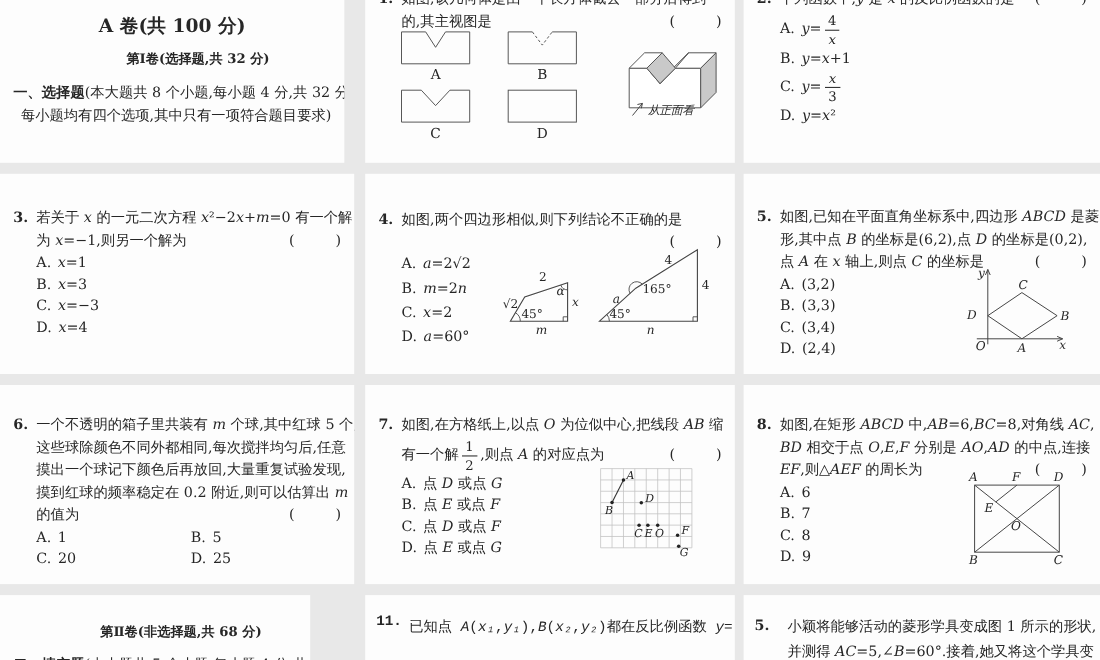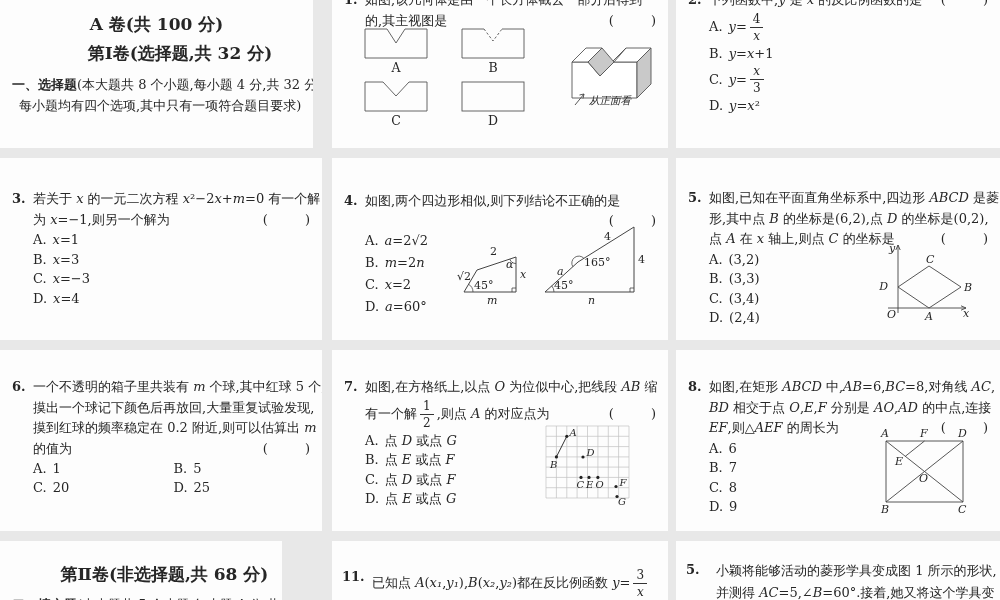--- a/index.html
+++ b/index.html
@@ -1,19 +1,19 @@
 <!DOCTYPE html>
 <html><head>
 <meta charset="utf-8">
 <style>
   html,body{margin:0;padding:0;width:1000px;height:600px;overflow:hidden;}
   body{background:#e8e8e8;font-family:"DejaVu Serif","Liberation Serif",serif;color:#262626;position:relative;}
   .card{position:absolute;background:#fdfdfd;overflow:hidden;}
   .title1{font-size:17px;font-weight:bold;text-align:center;line-height:26px;}
-  .title2{font-size:17px;font-weight:bold;text-align:center;line-height:26px;margin-left:47px;}
+  .title2{font-size:12px;font-weight:bold;text-align:center;line-height:26px;margin-left:47px;}
   .t{font-size:13px;line-height:20.5px;white-space:pre;}
   .b{font-weight:bold;}
   .q{position:relative;padding:0 8px 0 33px;}
   .qno{position:absolute;left:12px;top:0;font-weight:bold;font-size:13px;line-height:20.5px;}
   .qc{position:relative;z-index:2;}
   .line{display:flex;}
   .blank{margin-left:auto;padding-right:4px;white-space:pre;}
   .opt{display:flex;line-height:19.5px;}
   .ol{margin-right:6px;}
   .optrow{display:flex;line-height:19px;}
@@ -170,20 +170,21 @@
       <div class="t opt"><span class="ol">D.</span><span class="mf">(2,4)</span></div>
     </div>
   </div>
 </div>
 
 <div class="card" style="left:0;top:350px;width:322px;height:181px;">
   <div class="q" style="margin-top:27px;">
     <span class="qno">6.</span>
     <div class="qc">
       <div class="t"><span class="mf">一个不透明的箱子里共装有 <i>m</i> 个球,其中红球 5 个,</span></div>
+      <div class="t"><span class="mf">这些球除颜色不同外都相同,每次搅拌均匀后,任意</span></div>
       <div class="t"><span class="mf">摸出一个球记下颜色后再放回,大量重复试验发现,</span></div>
       <div class="t"><span class="mf">摸到红球的频率稳定在 0.2 附近,则可以估算出 <i>m</i></span></div>
       <div class="t line"><span class="mf">的值为</span><span class="blank">(&nbsp;&nbsp;&nbsp;&nbsp;&nbsp;&nbsp;&nbsp;&nbsp;&nbsp;)</span></div>
       <div class="t optrow">
         <div class="ocell"><span class="ol">A.</span><span class="mf">1</span></div>
         <div class="ocell"><span class="ol">B.</span><span class="mf">5</span></div>
       </div>
       <div class="t optrow">
         <div class="ocell"><span class="ol">C.</span><span class="mf">20</span></div>
         <div class="ocell"><span class="ol">D.</span><span class="mf">25</span></div>
@@ -264,21 +265,21 @@
     </div>
   </div>
 </div>
 
 <div class="card" style="left:0;top:541px;width:282px;height:59px;">
   <div class="title2" style="margin-top:20px;">第Ⅱ卷(非选择题,共 68 分)</div>
   <div class="t" style="margin-top:8px;padding:0 8px 0 12px;"><span class="b">二、填空题</span><span>(本大题共 5 个小题,每小题 4 分,共 20 分)</span></div>
 </div>
 
 <div class="card" style="left:332px;top:541px;width:336px;height:59px;">
-  <div class="q" style="margin-top:26px;padding-left:40px;">
+  <div class="q" style="margin-top:14px;padding-left:40px;font-family:Liberation Mono, monospace;">
     <span class="qno" style="left:10px;">11.</span>
     <div class="qc">
       <div class="t fo"><span class="mf">已知点 <i>A</i>(<i>x₁</i>,<i>y₁</i>),<i>B</i>(<i>x₂</i>,<i>y₂</i>)都在反比例函数 <i>y</i>=</span><span class="frac"><span class="fn mf">3</span><span class="fd mf"><i>x</i></span></span></div>
     </div>
   </div>
 </div>
 
 <div class="card" style="left:676px;top:541px;width:324px;height:59px;">
   <div class="q" style="margin-top:19px;padding-left:40px;">
     <span class="qno" style="left:10px;">5.</span>

